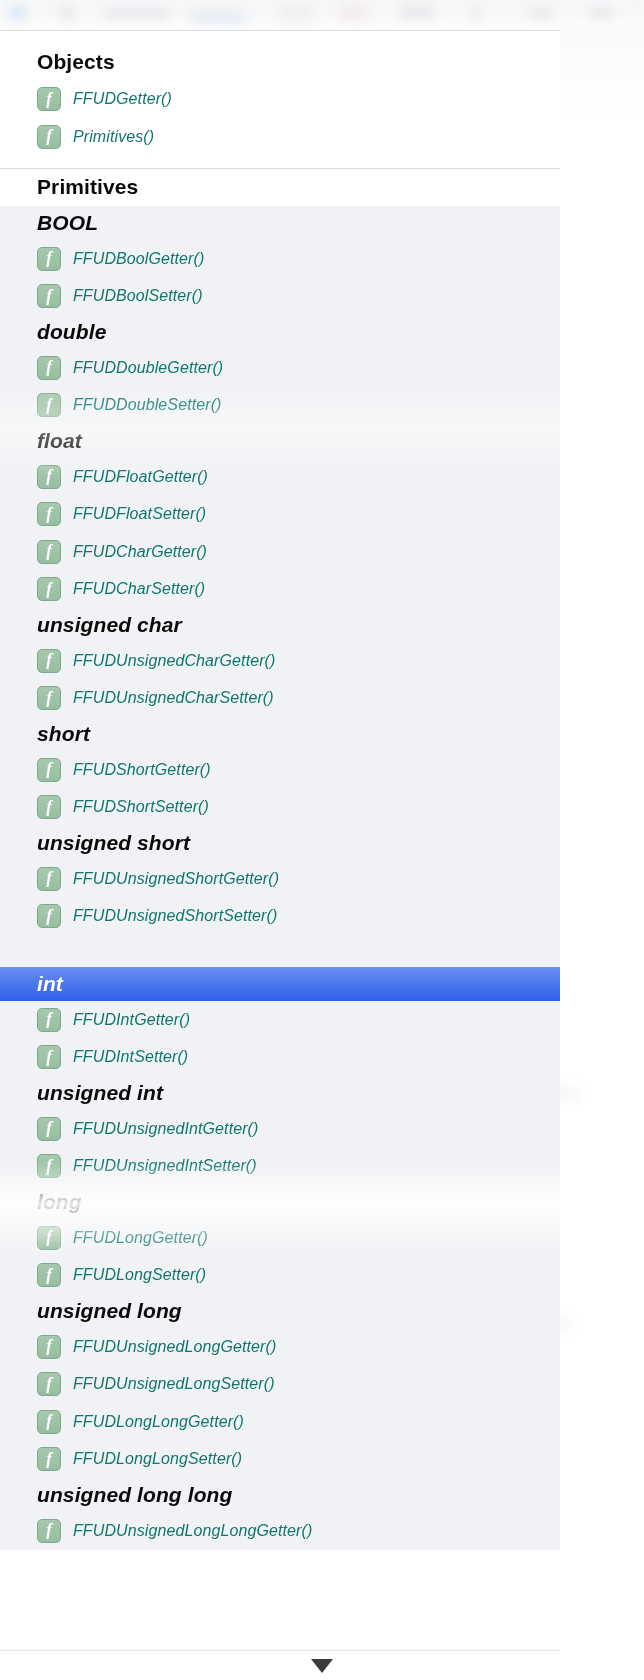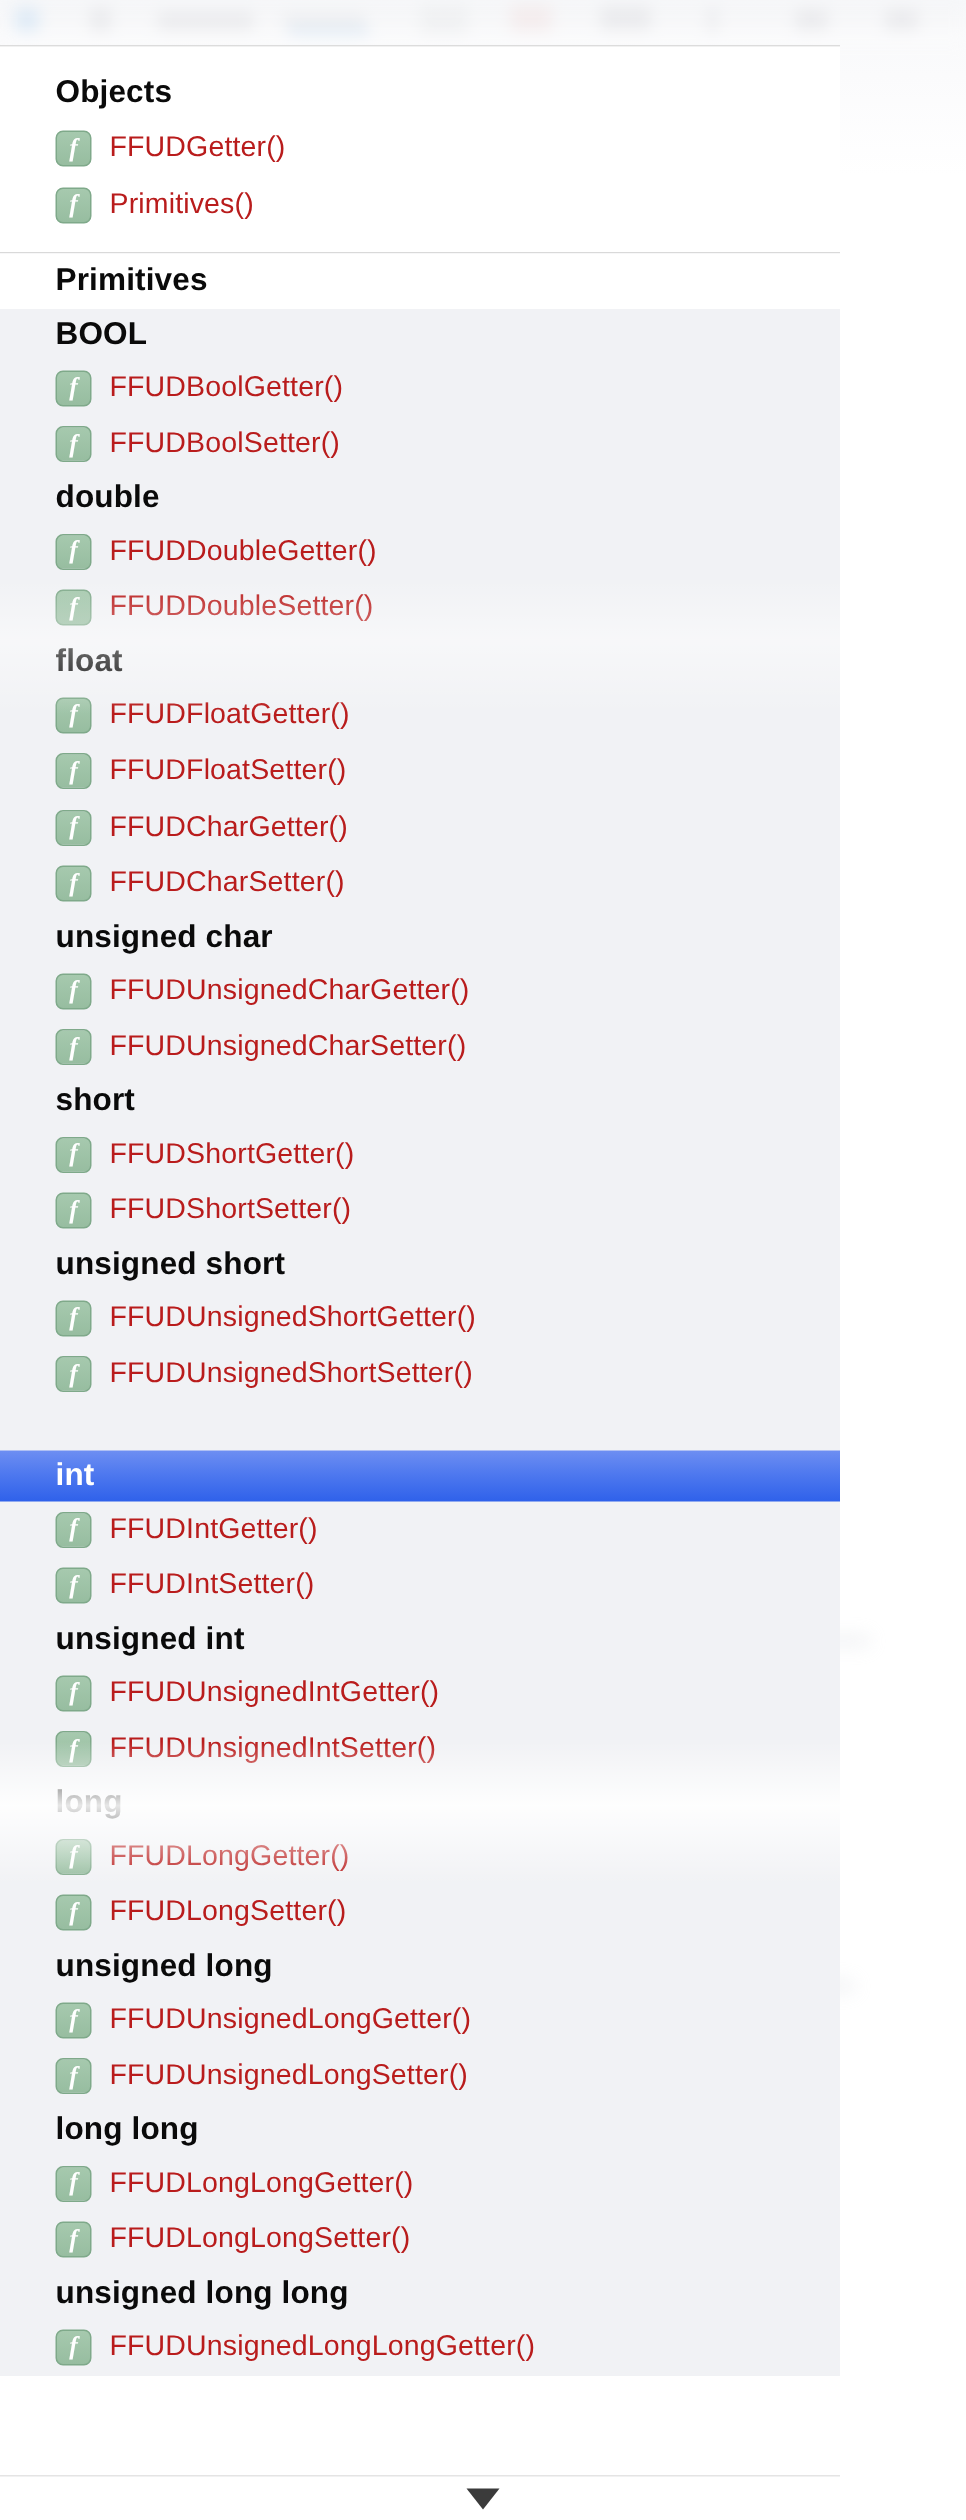--- a/index.html
+++ b/index.html
@@ -139,20 +139,21 @@
     font-size: 21px;
     color: #0a0a0a;
     letter-spacing: .1px;
   }
   .type-row {
     font-weight: bold;
     font-size: 21px;
     color: #0a0a0a;
     letter-spacing: .1px;
     height: 34px;
+    font-style: italic;
   }
   .type-row.selected {
     background: linear-gradient(180deg, #6d8ef2 0%, #4f79ef 45%, #2f61ea 100%);
     color: #ffffff;
     padding-left: 37px;
     margin-top: 32px;
   }
 
   .fn-row {
     height: 37.5px;
@@ -173,24 +174,25 @@
   .fn-icon span {
     font-family: "Liberation Serif", "DejaVu Serif", serif;
     font-style: italic;
     font-weight: bold;
     font-size: 17px;
     line-height: 1;
     color: #ffffff;
     transform: translateY(-1px);
   }
   .fn-label {
-    font-size: 19px;
-    color: #b91c1c;
+    font-size: 16px;
+    color: #0f766e;
     white-space: nowrap;
     letter-spacing: .1px;
+    font-style: italic;
   }
 
   
   .glow {
     position: absolute;
     left: 0;
     width: 644px;
     pointer-events: none;
     z-index: 10;
     background: linear-gradient(180deg, rgba(255,255,255,0) 0%, rgba(255,255,255,.95) 45%, rgba(255,255,255,0) 100%);
@@ -410,23 +412,20 @@
               <span>f</span>
             </div>
             <div class="fn-label">FFUDUnsignedLongGetter()</div>
           </div>
           <div class="row fn-row">
             <div class="fn-icon">
               <span>f</span>
             </div>
             <div class="fn-label">FFUDUnsignedLongSetter()</div>
           </div>
-          <div class="row type-row">
-            <span>long long</span>
-          </div>
           <div class="row fn-row">
             <div class="fn-icon">
               <span>f</span>
             </div>
             <div class="fn-label">FFUDLongLongGetter()</div>
           </div>
           <div class="row fn-row">
             <div class="fn-icon">
               <span>f</span>
             </div>

